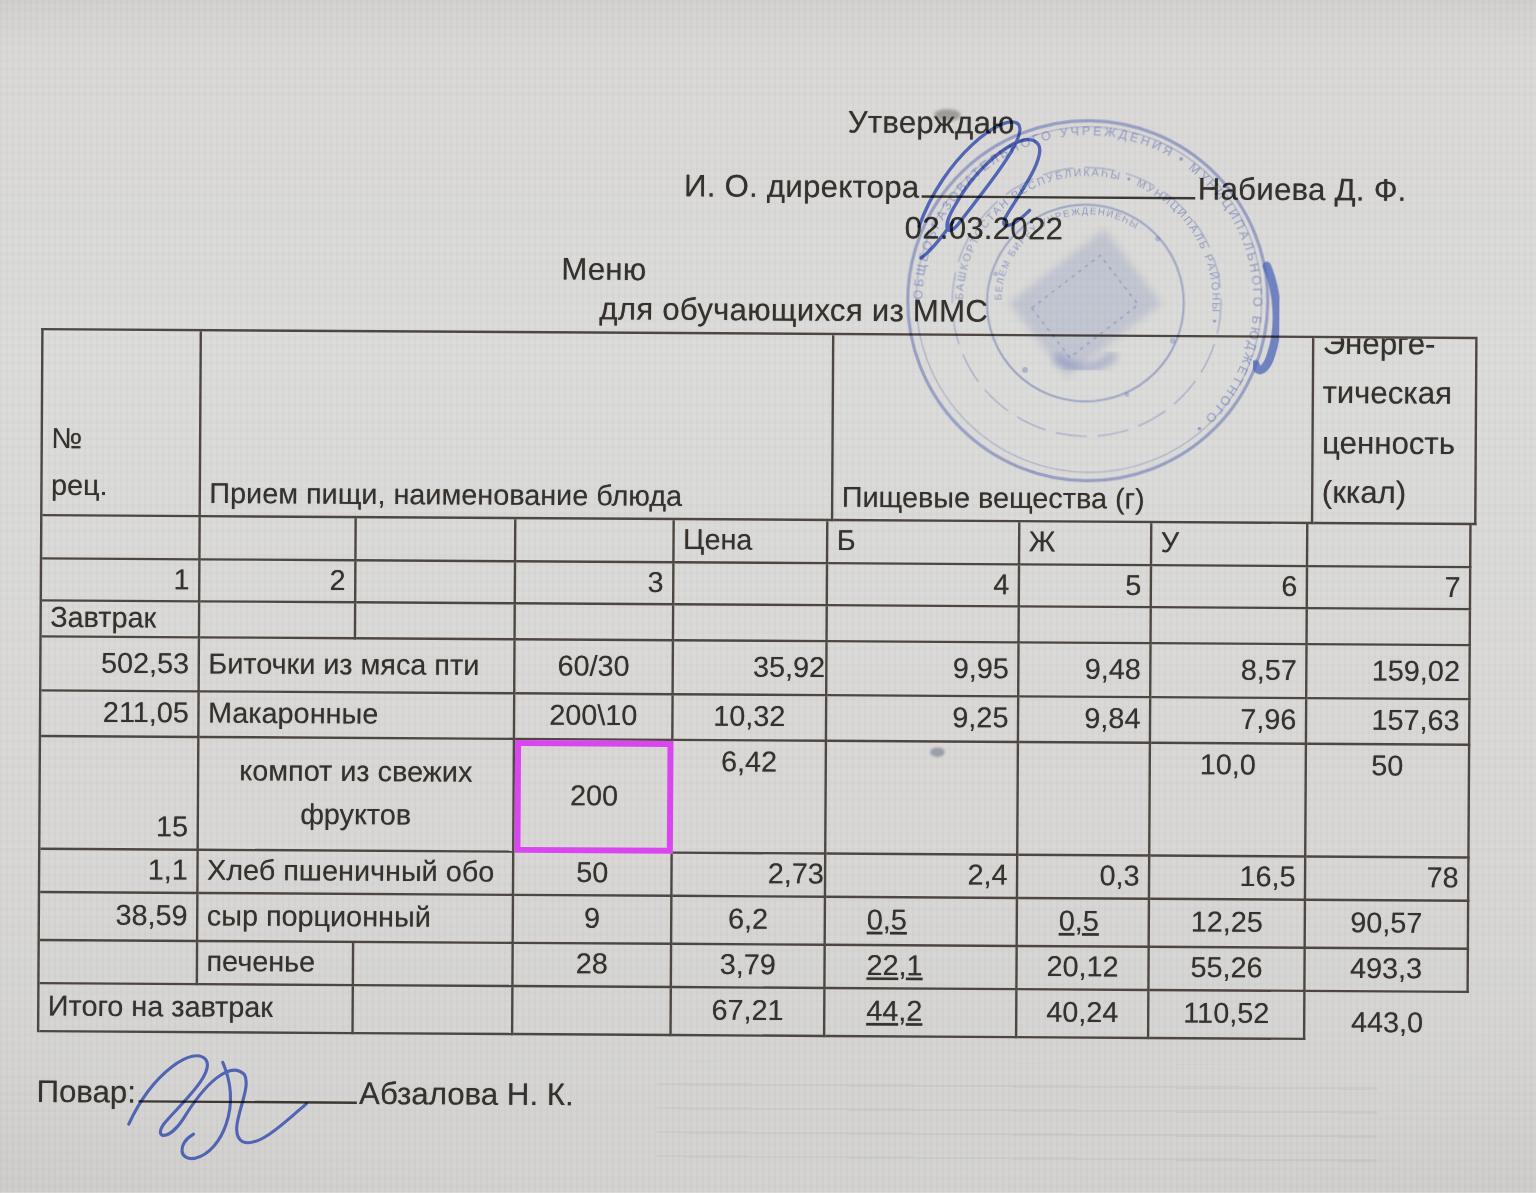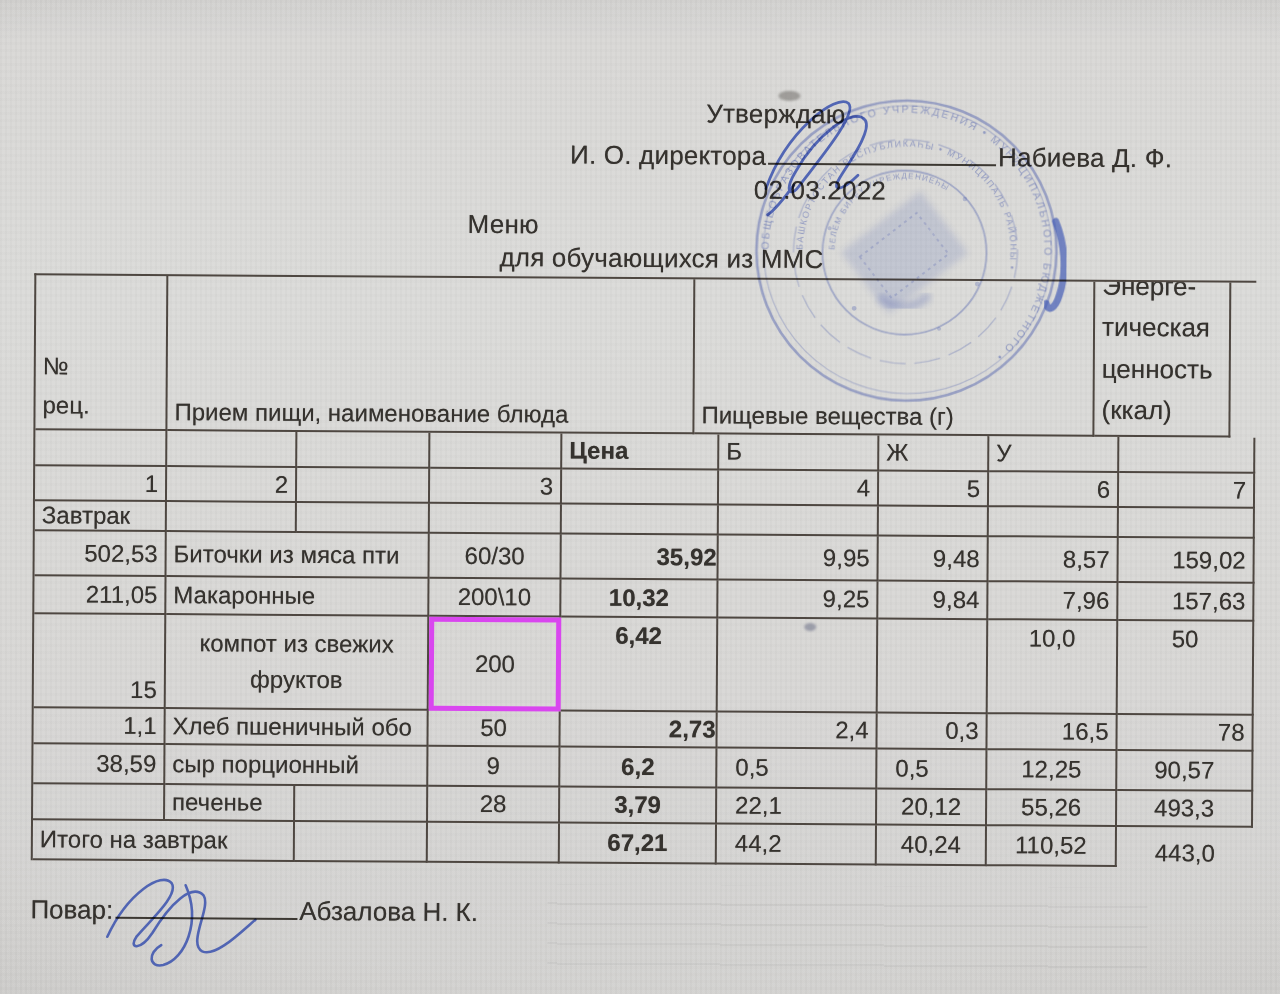--- a/index.html
+++ b/index.html
@@ -10,53 +10,53 @@
   }
   .texture{
     position:absolute;inset:0;pointer-events:none;
     background:
       repeating-linear-gradient(90deg, rgba(0,0,0,.018) 0 2px, rgba(255,255,255,.012) 2px 5px),
       repeating-linear-gradient(180deg, rgba(0,0,0,.012) 0 3px, rgba(255,255,255,.01) 3px 7px),
       radial-gradient(120% 90% at 50% 45%, rgba(255,255,255,.06) 0 60%, rgba(0,0,0,.07) 100%);
   }
   .content{position:absolute;inset:0;transform:rotate(.35deg);transform-origin:50% 50%;color:#35322e;}
   .hdr{position:absolute;font-size:26px;letter-spacing:.2px;text-shadow:0 0 .7px rgba(55,50,45,.65);}
-  .approve{left:704px;top:98px;text-align:center;}
+  .approve{left:704px;top:86px;text-align:center;}
   .director-line{left:568px;top:138px;display:flex;align-items:baseline;white-space:nowrap;}
   .sig-line{display:inline-block;width:228px;border-bottom:2px solid #3c3832;height:24px;margin:0 2px;}
   .date-line{left:752px;top:174px;}
   .menu-title{left:466px;top:210px;}
   .menu-subtitle{left:498px;top:243px;}
 
   
   .menu-table{
     position:absolute;left:33px;top:277px;
     border-top:2px solid #4e4741;border-left:2px solid #4e4741;
     font-size:24px;text-shadow:0 0 .7px rgba(55,50,45,.6);
   }
   .tr{display:flex;}
   .td{
     box-sizing:border-box;border-right:2px solid #4e4741;border-bottom:2px solid #4e4741;
     display:flex;align-items:center;overflow:hidden;white-space:nowrap;
   }
-  .c1{width:132px;} .c2a{width:130px;} .c2b{width:133px;} .c3{width:132px;} .c4{width:157px;font-weight:bold;}
+  .c1{width:132px;} .c2a{width:130px;} .c2b{width:133px;} .c3{width:132px;} .c4{width:128px;}
   .c5{width:160px;} .c6{width:110px;} .c7{width:130px;} .c8{width:136px;}
   .m-name{width:263px;}      
   .m-meal{width:527px;}      
   .m-nutr{width:400px;}      
   .m-tot{width:262px;}       
   .h1{height:155px;} .h2{height:36px;} .hnum{height:35px;} .hsec{height:30px;}
   .hr1{height:45px;} .hr2{height:38px;} .hr3{height:94px;} .hr4{height:36px;}
   .hr5{height:40px;} .hr6{height:36px;} .hrt{height:40px;}
   .bottom{align-items:flex-end;padding-bottom:3px;}
   .top{align-items:flex-start;padding-top:4px;}
   .al{justify-content:flex-start;padding-left:7px;}
   .ar{justify-content:flex-end;padding-right:7px;}
   .ac{justify-content:center;}
-  .acl{justify-content:flex-start;padding-left:18px;}
+  .acl{justify-content:flex-start;padding-left:34px;text-decoration:underline;}
   .arr{justify-content:flex-end;}
   .pre{white-space:pre-line;line-height:1.62;}
   .energy{font-size:26px;line-height:1.6;}
   .wrap2{white-space:normal;text-align:center;line-height:1.5;}
   .thickbox{border:5px solid #d946ef;justify-content:center;}
   .noborder{border:none;padding-top:12px;align-items:flex-start;}
   .smudge{width:12px;height:8px;border-radius:50%;background:#6b6f86;opacity:.55;filter:blur(1px);margin-left:86px;}
 
   .footer-line{position:absolute;left:33px;top:896px;display:flex;align-items:baseline;font-size:26px;white-space:nowrap;text-shadow:0 0 .7px rgba(55,50,45,.65);}
   .sig-line2{display:inline-block;width:182px;border-bottom:2px solid #3c3832;height:24px;margin:0 2px;}

